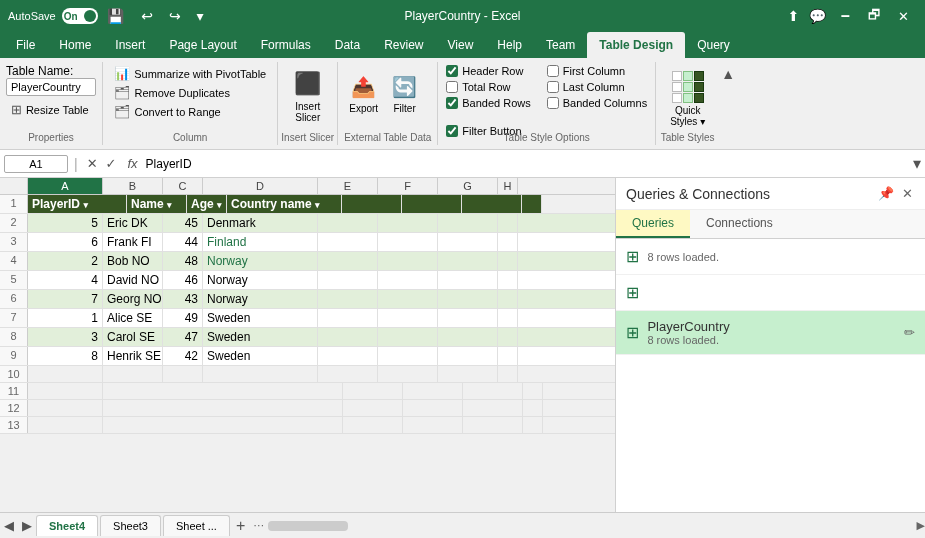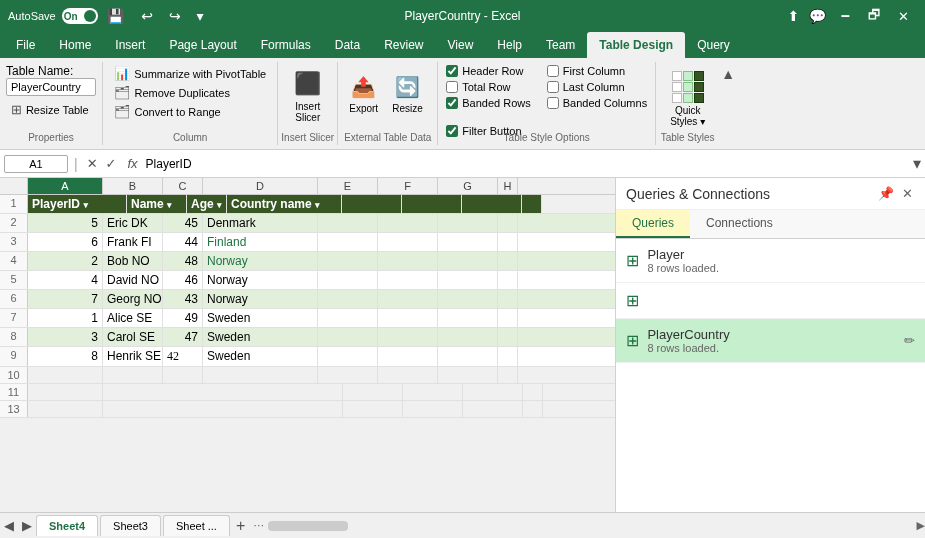--- a/index.html
+++ b/index.html
@@ -397,21 +397,21 @@
   </div>
 
   <div class="ribbon-group" style="min-width:100px;">
     <div class="ribbon-group-content" style="flex-direction:row;gap:4px;">
       <div class="ribbon-btn" style="flex-direction:column;align-items:center;height:60px;justify-content:center;">
         <span style="font-size:20px;">📤</span>
         <span style="font-size:10px;">Export</span>
       </div>
       <div class="ribbon-btn" style="flex-direction:column;align-items:center;height:60px;justify-content:center;">
         <span style="font-size:20px;">🔄</span>
-        <span style="font-size:10px;">Resize</span>
+        <span style="font-size:10px;">Filter</span>
       </div>
     </div>
     <div class="ribbon-group-label">External Table Data</div>
   </div>
 
   <div class="ribbon-group" style="min-width:180px;">
     <div class="ribbon-group-content" style="flex-direction:row;gap:12px;">
       <div style="display:flex;flex-direction:column;gap:2px;">
         <label class="checkbox-row">
           <input type="checkbox" checked="" style="">
@@ -595,41 +595,50 @@
         <div class="cell" style="width:60px;background:#e2efda;"></div>
         <div class="cell" style="width:60px;"></div>
         <div class="cell" style="width:60px;"></div>
         <div class="cell" style="width:20px;"></div>
       </div>
 
       <div class="grid-row" style="background:#fff;">
         <div class="row-num">9</div>
         <div class="cell" style="width:75px;text-align:right;">8</div>
         <div class="cell" style="width:60px;">Henrik SE</div>
-        <div class="cell" style="width:40px;text-align:left;font-family:Liberation Serif, serif;">42</div>
+        <div class="cell" style="width:40px;text-align:right;">42</div>
         <div class="cell" style="width:115px;">Sweden</div>
         <div class="cell" style="width:60px;"></div>
         <div class="cell" style="width:60px;"></div>
         <div class="cell" style="width:60px;"></div>
         <div class="cell" style="width:20px;"></div>
       </div>
 
       <div class="grid-row">
         <div class="row-num">10</div>
         <div class="cell" style="width:75px;"></div>
         <div class="cell" style="width:60px;"></div>
         <div class="cell" style="width:40px;"></div>
         <div class="cell" style="width:115px;"></div>
         <div class="cell" style="width:60px;"></div>
         <div class="cell" style="width:60px;"></div>
         <div class="cell" style="width:60px;"></div>
         <div class="cell" style="width:20px;"></div>
       </div>
       <div class="grid-row">
         <div class="row-num">11</div>
+        <div class="cell" style="width:75px;"></div>
+        <div class="cell" style="width:240px;"></div>
+        <div class="cell" style="width:60px;"></div>
+        <div class="cell" style="width:60px;"></div>
+        <div class="cell" style="width:60px;"></div>
+        <div class="cell" style="width:20px;"></div>
+      </div>
+      <div class="grid-row">
+        <div class="row-num">12</div>
         <div class="cell" style="width:75px;"></div>
         <div class="cell" style="width:240px;"></div>
         <div class="cell" style="width:60px;"></div>
         <div class="cell" style="width:60px;"></div>
         <div class="cell" style="width:60px;"></div>
         <div class="cell" style="width:20px;"></div>
       </div>
       <div class="grid-row">
         <div class="row-num">13</div>
         <div class="cell" style="width:75px;"></div>
@@ -651,21 +660,20 @@
       </div>
     </div>
     <div class="queries-tabs">
       <div class="queries-tab active">Queries</div>
       <div class="queries-tab">Connections</div>
     </div>
 
     <div class="query-item">
       <span style="color:#217346;font-size:16px;">⊞</span>
       <div class="query-info">
-        <div class="query-name">Player</div>
         <div class="query-rows">8 rows loaded.</div>
       </div>
     </div>
 
     <div class="query-item">
       <span style="color:#217346;font-size:16px;">⊞</span>
     </div>
 
     <div class="query-item selected">
       <span style="color:#217346;font-size:16px;">⊞</span>

